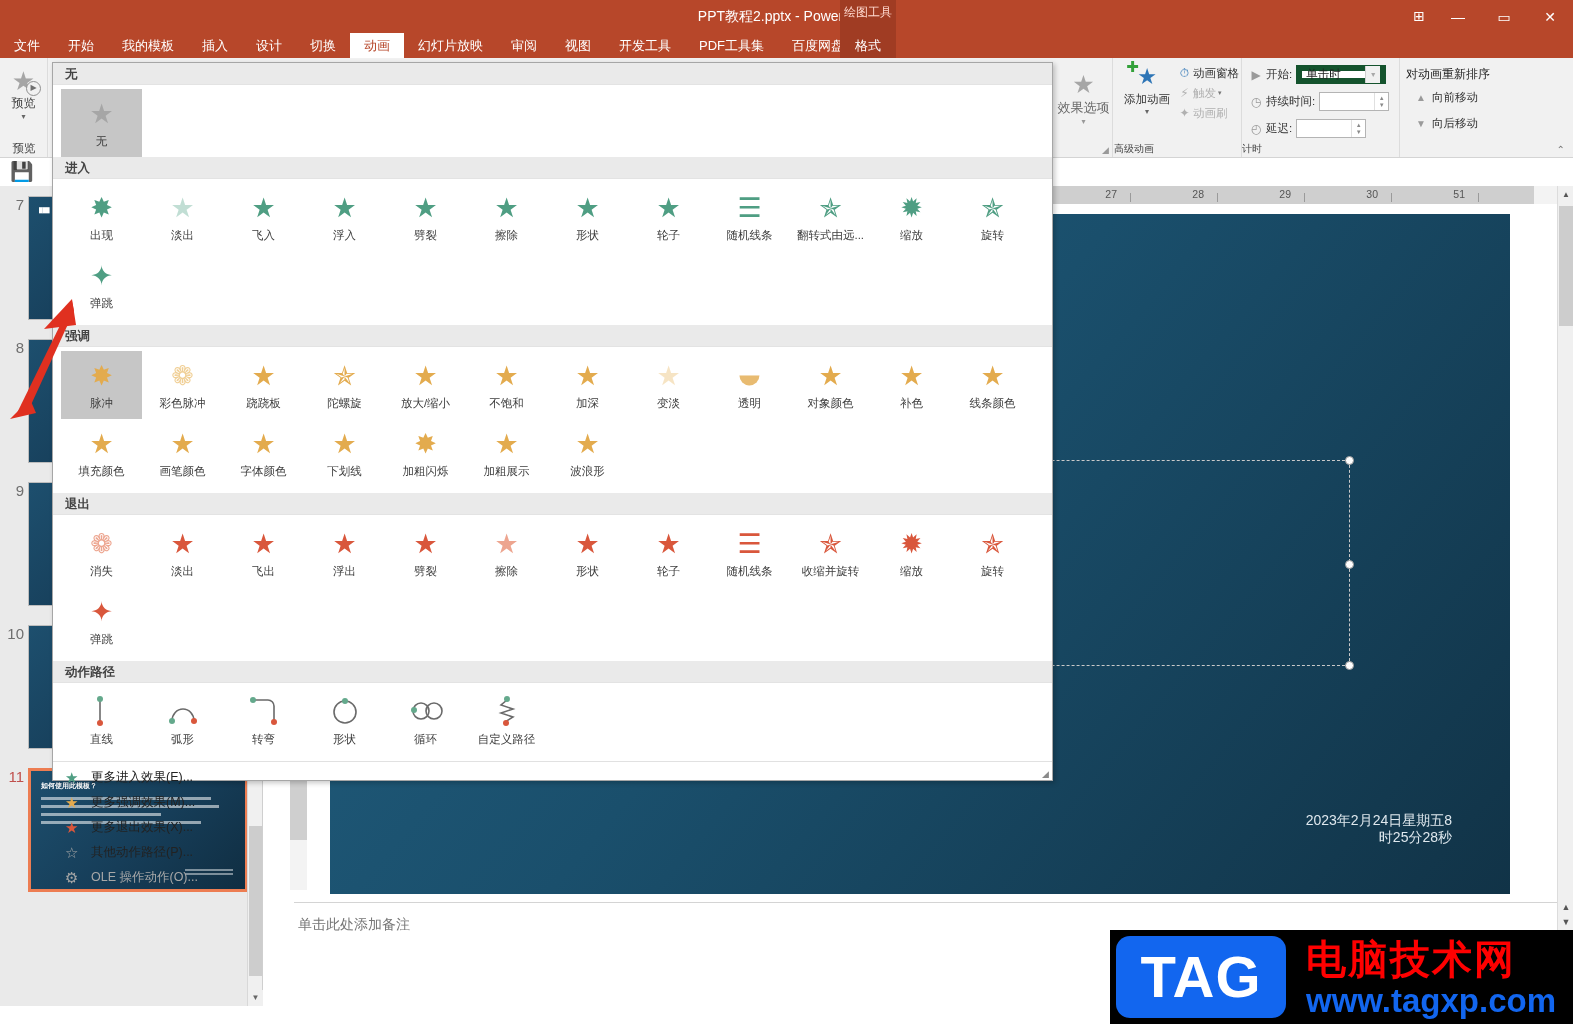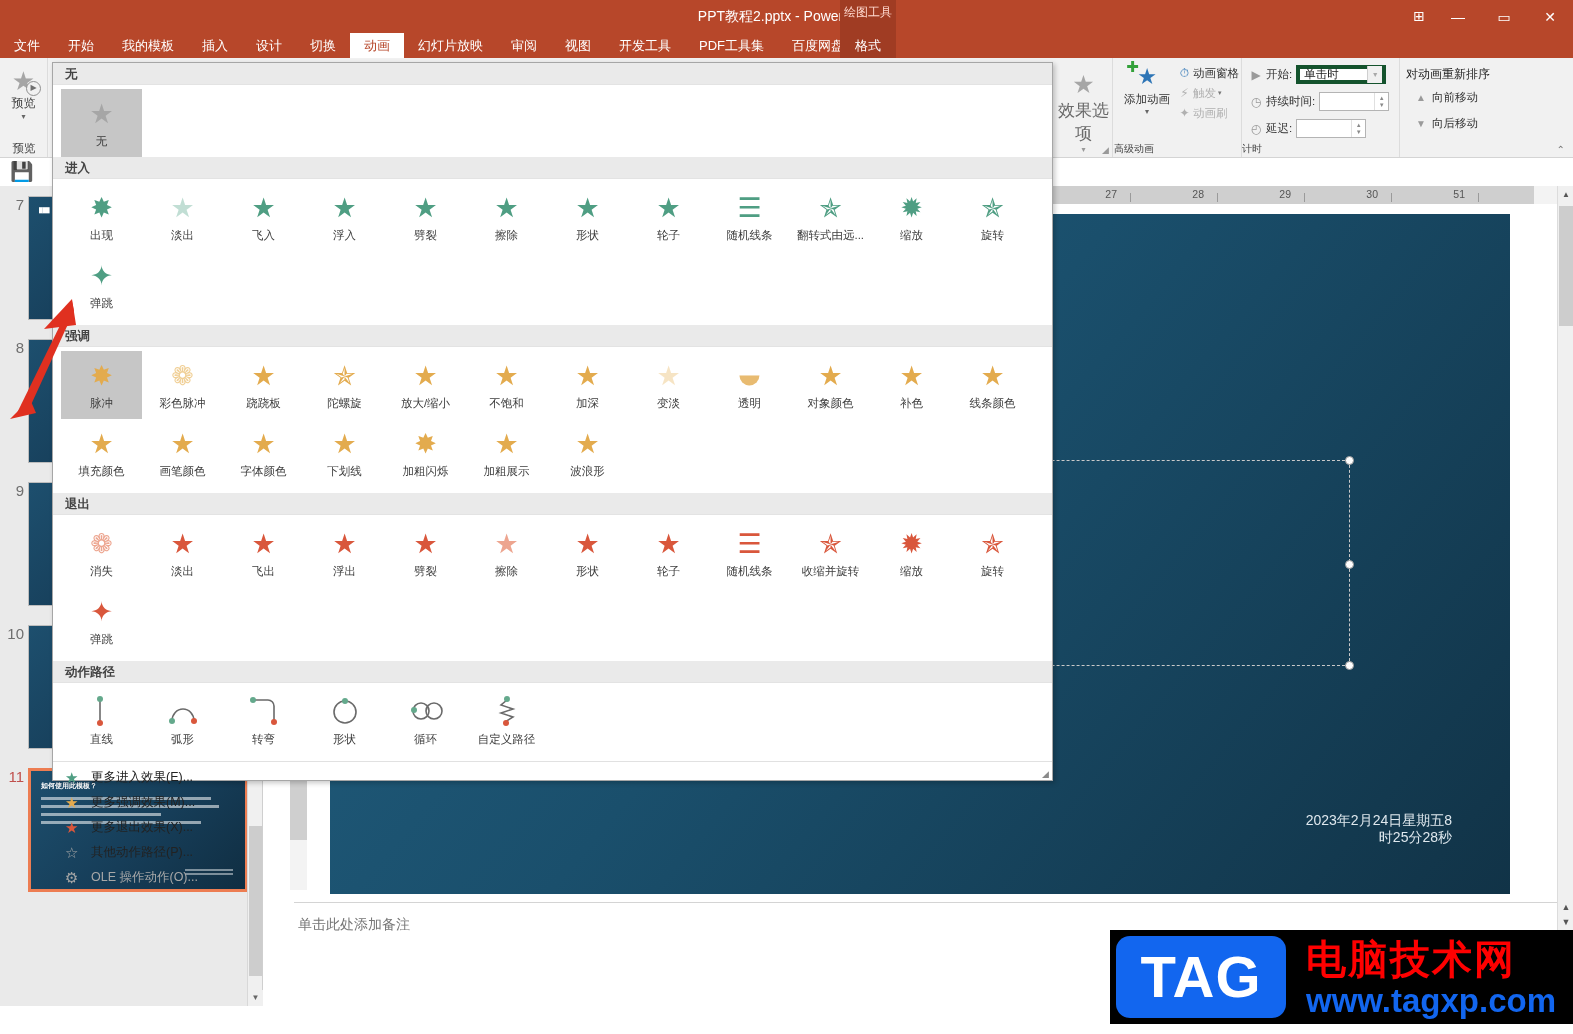--- a/index.html
+++ b/index.html
@@ -81,21 +81,21 @@
   }
   .rib-preview .lab { font-size: 12px; color: #444; margin-top: -2px; }
   .rib-preview .caret { font-size: 8px; color: #666; }
   .rib-preview .grplab { position: absolute; left: 0; bottom: 1px; width: 48px; font-size: 11.5px; color: #444; }
 
   .rib-effect {
     position: absolute; left: 1055px; top: 0; width: 58px; height: 99px;
     text-align: center; border-right: 1px solid #dcdcdc;
   }
   .rib-effect .ico { margin-top: 12px; font-size: 25px; color: #a6a6a6; }
-  .rib-effect .lab { font-size: 17px; color: #6a6a6a; margin-top: 0px; }
+  .rib-effect .lab { font-size: 13px; color: #6a6a6a; margin-top: 0px; }
   .rib-effect .caret { font-size: 8px; color: #999; }
   .rib-effect .dlg { position: absolute; right: 3px; bottom: 2px; font-size: 9px; color: #999; }
 
   .rib-adv {
     position: absolute; left: 1114px; top: 0; width: 128px; height: 99px;
     border-right: 1px solid #dcdcdc;
   }
   .addanim { position: absolute; left: 4px; top: 6px; width: 58px; text-align: center; }
   .addanim .stars { font-size: 22px; color: #2e75b6; position: relative; display:inline-block; }
   .addanim .plus { position: absolute; left: -11px; top: -6px; color: #33a13a; font-size: 15px; font-weight: bold; }
@@ -109,21 +109,21 @@
   .grp-caption { position: absolute; bottom: 1px; width: 100%; text-align: left; font-size: 10px; color: #444; }
 
   .rib-timing {
     position: absolute; left: 1242px; top: 0; width: 158px; height: 99px;
     border-right: 1px solid #dcdcdc;
   }
   .trow { position: absolute; display: flex; align-items: center; font-size: 11.5px; color: #333; }
   .trow .i { width: 16px; text-align: center; color: #9a9a9a; font-size: 12px; }
   .trow .lb { margin-left: 2px; white-space: nowrap; }
   .selbox {
-    width: 90px; height: 19px; border: 4px solid #14532d; background: #fff;
+    width: 90px; height: 19px; border: 6px solid #14532d; background: #fff;
     font-size: 11.5px; color: #222; padding-left: 4px; line-height: 17px;
     display: flex; justify-content: space-between; align-items: center;
   }
   .selbox .dd { width: 15px; height: 17px; background: #f0f0f0; border-left: 1px solid #cfcfcf;
     font-size: 7px; color: #a8a8a8; text-align: center; line-height: 17px; }
   .spinbox { width: 70px; height: 19px; border: 1px solid #b4b4b4; background: #fff;
     display: flex; justify-content: flex-end; }
   .spinbox .sp { width: 14px; height: 17px; border-left: 1px solid #e0e0e0; display: flex;
     flex-direction: column; justify-content: center; align-items: center;
     font-size: 6px; color: #8a8a8a; line-height: 7px; }

